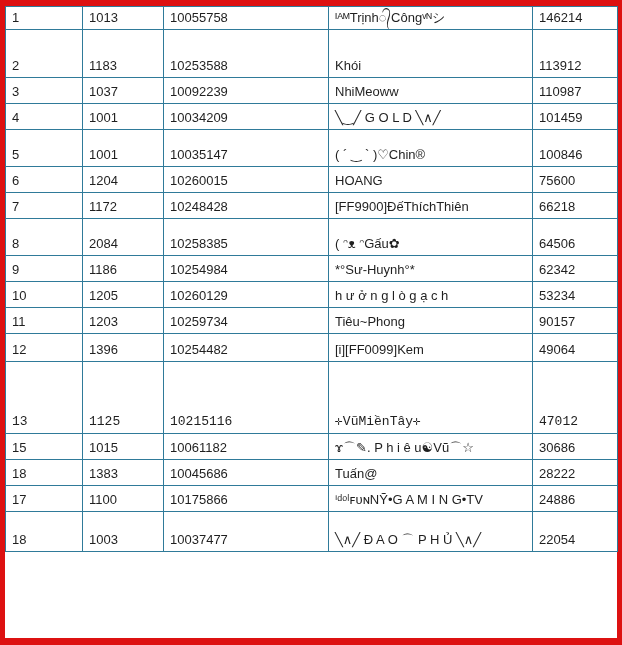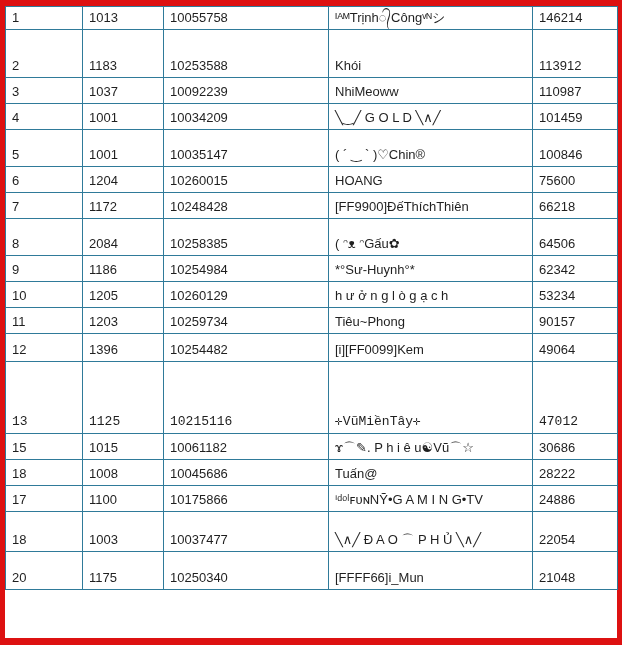--- a/index.html
+++ b/index.html
@@ -149,41 +149,34 @@
   </tr>
         <tr>
     <td>15</td>
     <td>1015</td>
     <td>10061182</td>
     <td>ɤ⌒✎. P h i ê u☯Vũ⌒☆</td>
     <td>30686</td>
   </tr>
         <tr>
     <td>18</td>
-    <td>1008</td>
+    <td>1383</td>
     <td>10045686</td>
     <td>Tuấn@</td>
     <td>28222</td>
   </tr>
         <tr>
     <td>17</td>
     <td>1100</td>
     <td>10175866</td>
     <td>ⁱᵈᵒˡꜰᴜɴNỸ•G A M I N G•TV</td>
     <td>24886</td>
   </tr>
         <tr>
     <td>18</td>
     <td>1003</td>
     <td>10037477</td>
     <td>╲∧╱ Đ A O ⌒ P H Ủ ╲∧╱</td>
     <td>22054</td>
   </tr>
-        <tr>
-    <td>20</td>
-    <td>1175</td>
-    <td>10250340</td>
-    <td>[FFFF66]i_Mun</td>
-    <td>21048</td>
-  </tr>
       </tbody>
   </table>
 </div>
 
 </body></html>

